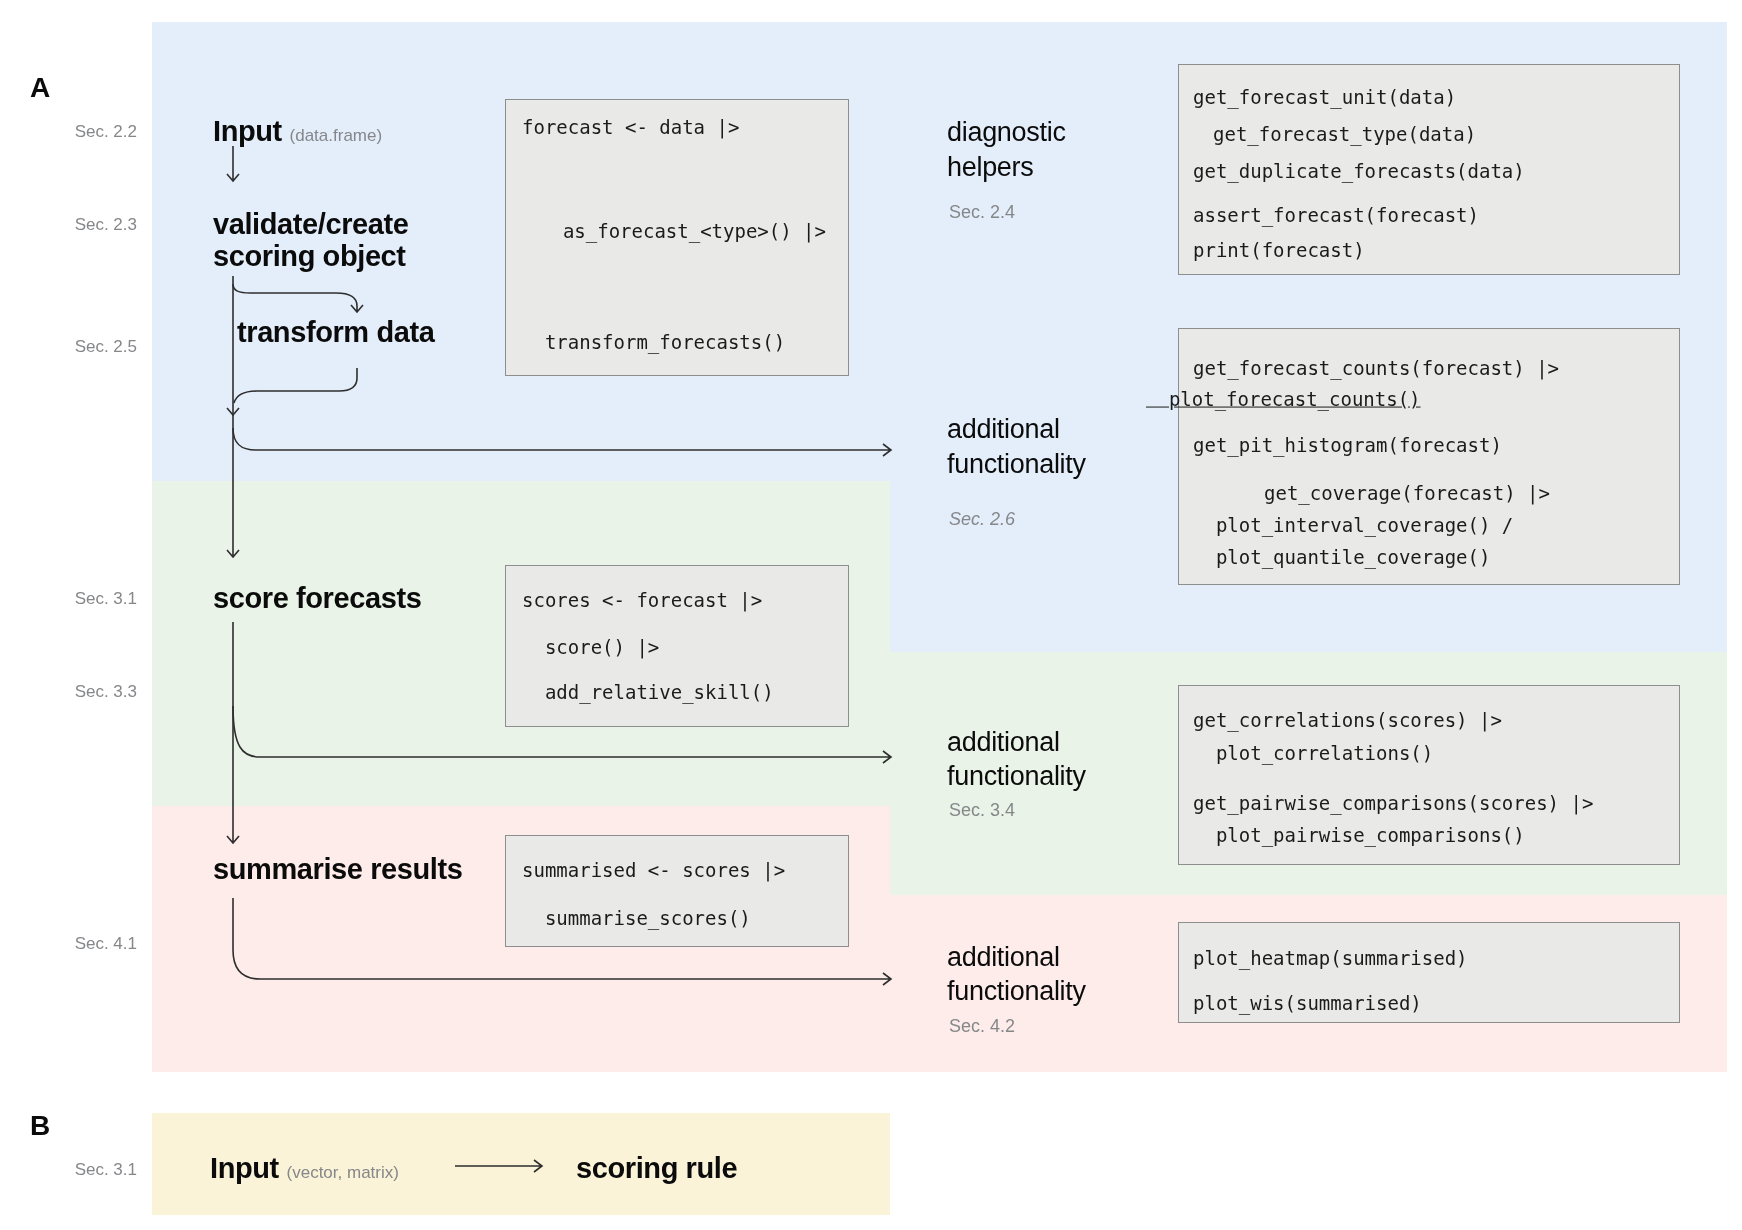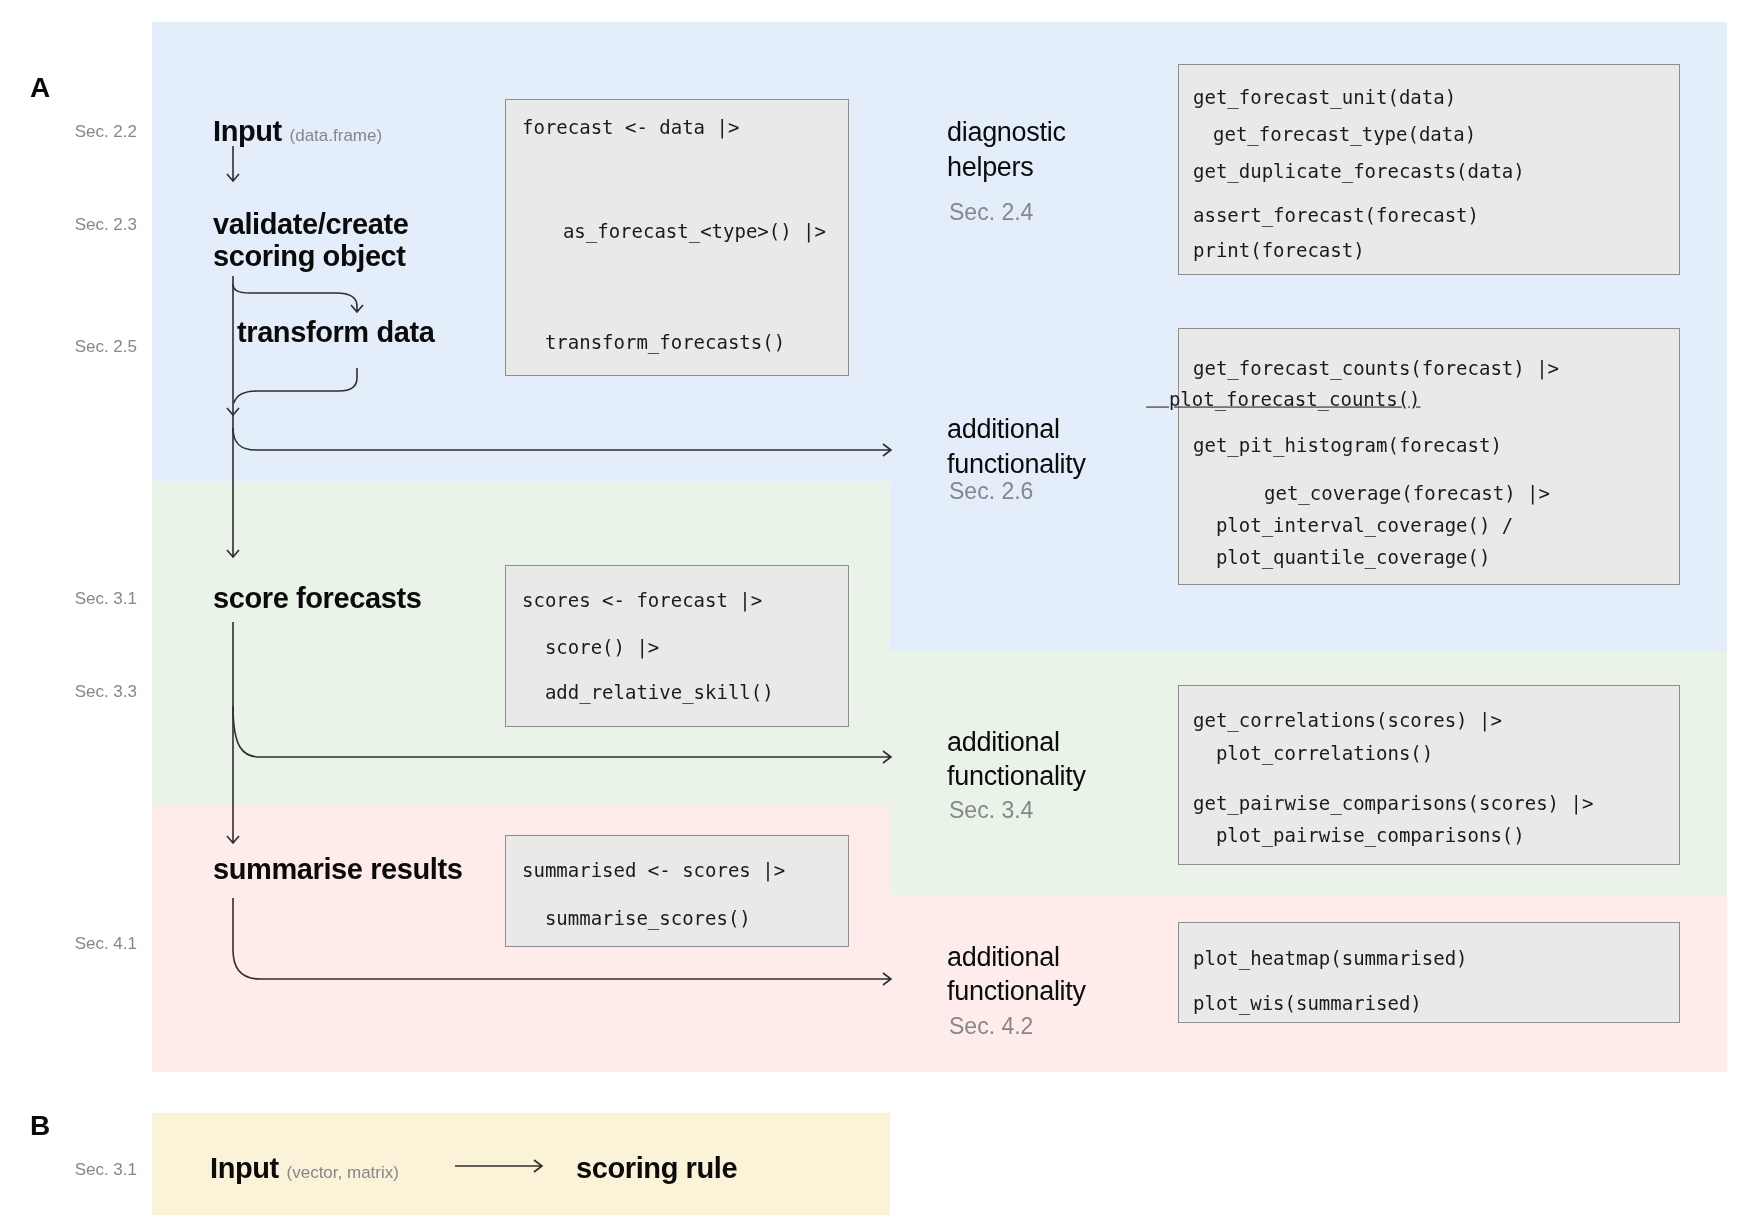--- a/index.html
+++ b/index.html
@@ -55,21 +55,21 @@
     font-weight:400;
     font-size:27px;
     letter-spacing:-0.3px;
     color:var(--color-text,#0b0b0b);
     white-space:nowrap;
     transform:translateY(-52%);
   }
   .rsec{
     position:absolute;
     left:949px;
-    font-size:23px;
+    font-size:18px;
     color:var(--color-sec_text,#85878a);
     white-space:nowrap;
     transform:translateY(-52%);
   }
   .panelletter{
     position:absolute;
     font-weight:700;
     font-size:28px;
     color:var(--color-text,#0b0b0b);
   }
@@ -107,21 +107,21 @@
 <div class="flowlabel" style="left:237px;top:333px;">transform data</div>
 <div class="flowlabel" style="left:213px;top:599px;">score forecasts</div>
 <div class="flowlabel" style="left:213px;top:870px;">summarise results</div>
 
 <div class="rhead" style="top:133px;">diagnostic</div>
 <div class="rhead" style="top:168px;">helpers</div>
 <div class="rsec" style="top:213px;">Sec. 2.4</div>
 
 <div class="rhead" style="top:430px;">additional</div>
 <div class="rhead" style="top:465px;">functionality</div>
-<div class="rsec" style="top:492px;">Sec. 2.6</div>
+<div class="rsec" style="top:520px;font-style:italic;">Sec. 2.6</div>
 
 <div class="rhead" style="top:743px;">additional</div>
 <div class="rhead" style="top:777px;">functionality</div>
 <div class="rsec" style="top:811px;">Sec. 3.4</div>
 
 <div class="rhead" style="top:958px;">additional</div>
 <div class="rhead" style="top:992px;">functionality</div>
 <div class="rsec" style="top:1027px;text-align:center;">Sec. 4.2</div>
 
 <div class="codebox" style="left:505px;top:99px;width:344px;height:277px;"></div>

